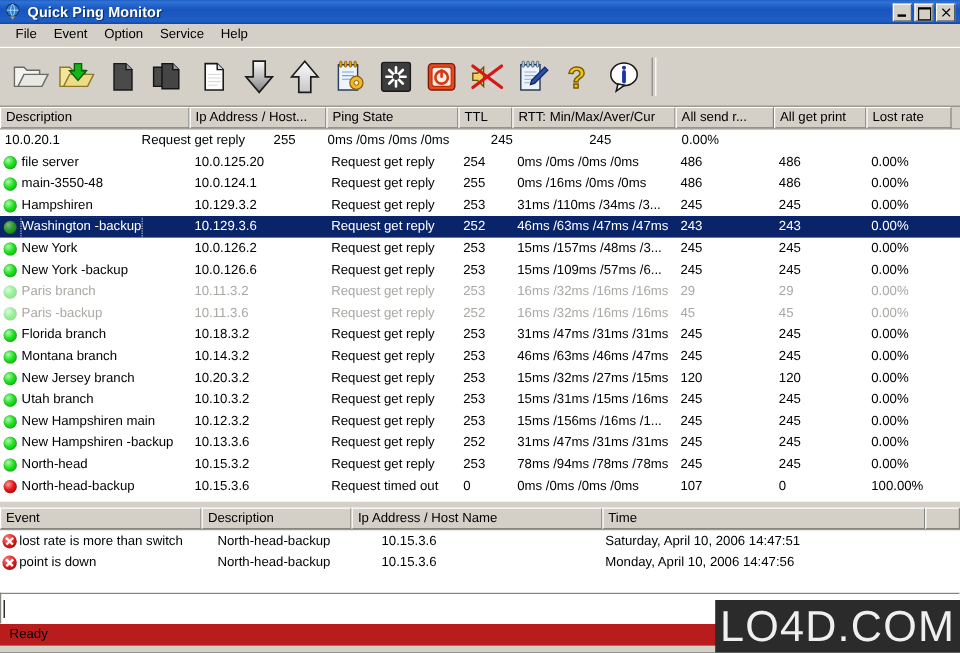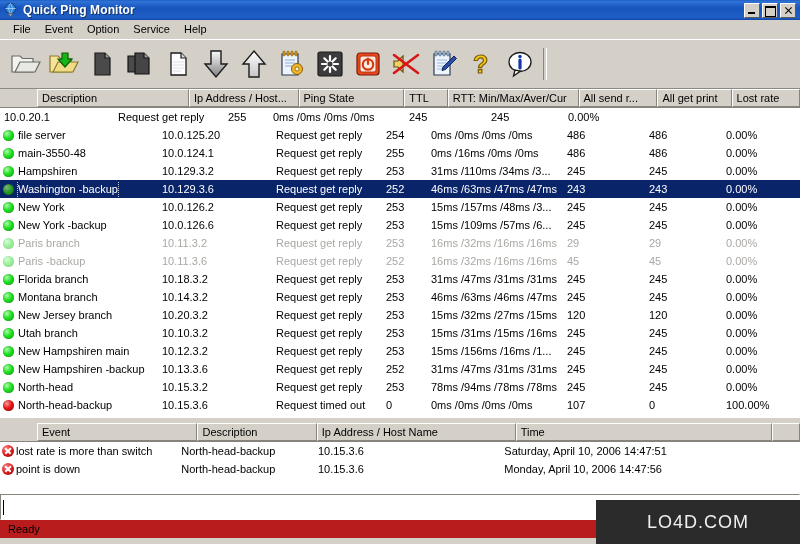--- a/index.html
+++ b/index.html
@@ -58,21 +58,20 @@
   .tool svg{display:block;}
   .tb-sep{width:2px;height:32px;border-left:1px solid #888;border-right:1px solid #fff;margin:0 4px;}
 
   
   .grid{
     background:#fff;
   }
   .hdr{
     display:flex;height:18px;background:#d4d0c8;font-size:11px;
     border-bottom:1px solid #87847d;
-    padding-left:37px;
   }
   .hdr-cell{
     box-sizing:border-box;height:18px;line-height:16px;
     background:#d4d0c8;
     border-top:1px solid #fff;border-left:1px solid #fff;
     border-right:1px solid #87847d;border-bottom:1px solid #87847d;
     padding-left:4px;overflow:hidden;white-space:nowrap;color:#000;
   }
 
   
@@ -126,21 +125,21 @@
   }
   .grip{position:absolute;right:1px;bottom:1px;width:14px;height:14px;}
   .grip span{position:absolute;width:2px;height:2px;background:#87847d;}
 
   
   .watermark{
     position:absolute;right:0;bottom:0;width:204px;height:44px;
     background:#2b2b2b;display:flex;align-items:center;justify-content:center;
   }
   .watermark span{
-    color:#efefef;font-size:18px;letter-spacing:1px;
+    color:#efefef;font-size:36px;letter-spacing:1px;
     font-family:"Liberation Sans",sans-serif;
   }
 </style>
 </head>
 <body>
 
 <div id="app">
 
   <div class="titlebar">
     <span class="tb-icon">

